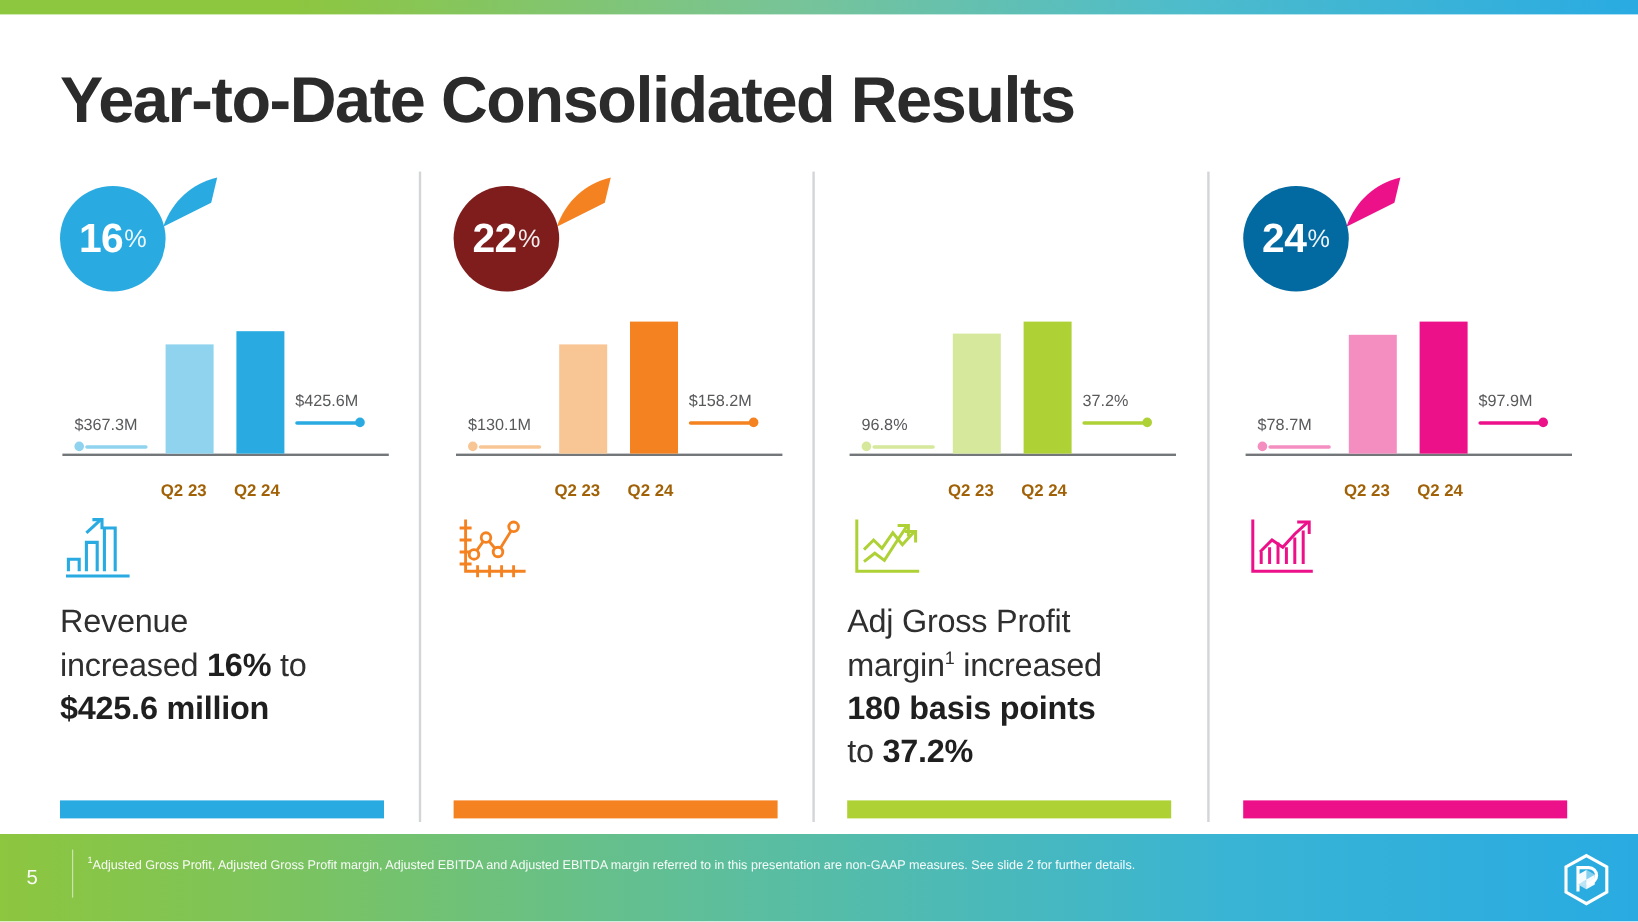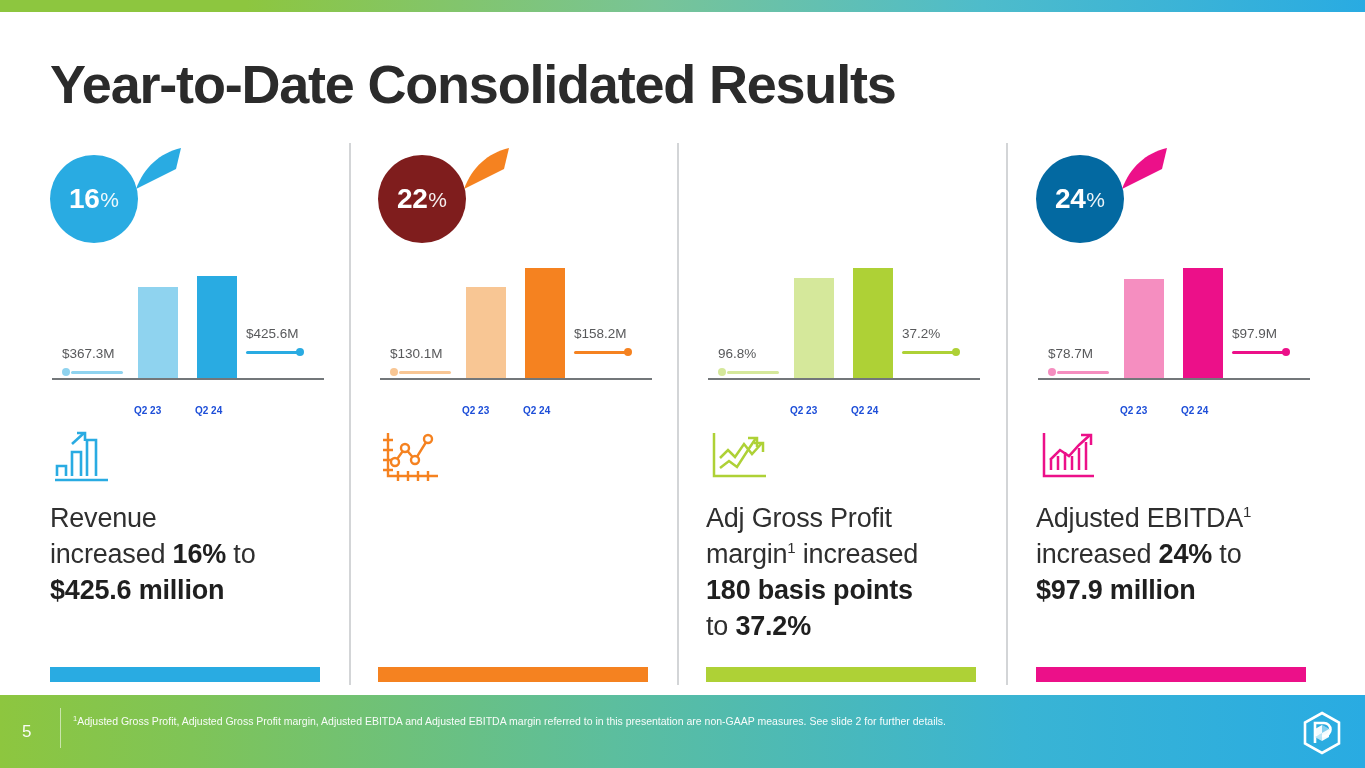--- a/index.html
+++ b/index.html
@@ -40,37 +40,37 @@
   .divider.d3{left:1006px;}
 
   
   .badge-wrap{position:absolute;left:0;top:5px;width:140px;height:90px;}
   .badge-arrow{position:absolute;left:84px;top:0px;width:60px;height:60px;}
   .badge{
     position:absolute;left:0;top:10px;width:88px;height:88px;border-radius:50%;
     display:flex;align-items:center;justify-content:center;
   }
   .badge .bv{
-    font-size:28px;font-weight:bold;color:#ffffff;letter-spacing:-0.5px;
+    font-size:34px;font-weight:bold;color:#ffffff;letter-spacing:-0.5px;
     line-height:1;
   }
   .badge .bu{
     font-size:21px;font-weight:normal;color:#ffffff;opacity:.92;
     line-height:1;margin-left:1px;
   }
   .badge .bu.bp{font-size:17px;letter-spacing:.5px;align-self:flex-end;margin-bottom:9px;}
 
   
   .chart{position:absolute;left:0;top:125px;width:326px;height:135px;}
   .axis{position:absolute;left:2px;bottom:20px;width:272px;height:2px;background:#5b5f63;opacity:.85;}
   .bar{position:absolute;bottom:22px;width:40px;}
   .bar.b23{left:88px;}
   .bar.b24{left:147px;}
   .tick-lbl{
-    position:absolute;bottom:-16px;font-size:10px;font-weight:bold;color:#1d4ed8;
+    position:absolute;bottom:-16px;font-size:14px;font-weight:bold;color:#a16207;
     white-space:nowrap;
   }
   .tick-lbl.t23{left:84px;}
   .tick-lbl.t24{left:145px;}
 
   
   .callout{position:absolute;white-space:nowrap;}
   .callout .ctxt{font-size:13.5px;color:#58595b;display:block;}
   .callout .cline{position:relative;display:block;height:12px;margin-top:5px;}
   .callout .cline i{
@@ -314,25 +314,20 @@
 
       <svg class="panel-icon" viewBox="0 0 64 52">
         <g fill="none" stroke="#EC1089" stroke-width="2.5">
           <path d="M6 3 V46 H56"></path>
           <path d="M13 40 V30 M20 40 V26 M27 40 V22 M34 40 V26 M41 40 V18 M48 40 V12"></path>
           <path d="M12 30 L22 20 L31 26 L41 15 L52 5"></path>
           <path d="M43 5 H53 V15" stroke-linejoin="miter"></path>
         </g>
       </svg>
 
-      <div class="copy">
-        <span>Adjusted EBITDA</span><sup>1</sup><br>
-        <span>increased </span><b>24%</b><span> to</span><br>
-        <b>$97.9 million</b>
-      </div>
 
       <div class="accent" style="background:#EC1089"></div>
     </div>
 
   </div>
 
   <div class="footer"></div>
   <div class="pagenum">5</div>
   <div class="footsep"></div>
   <div class="footnote"><sup>1</sup><span>Adjusted Gross Profit, Adjusted Gross Profit margin, Adjusted EBITDA and Adjusted EBITDA margin referred to in this presentation are non-GAAP measures. See slide 2 for further details.</span></div>

